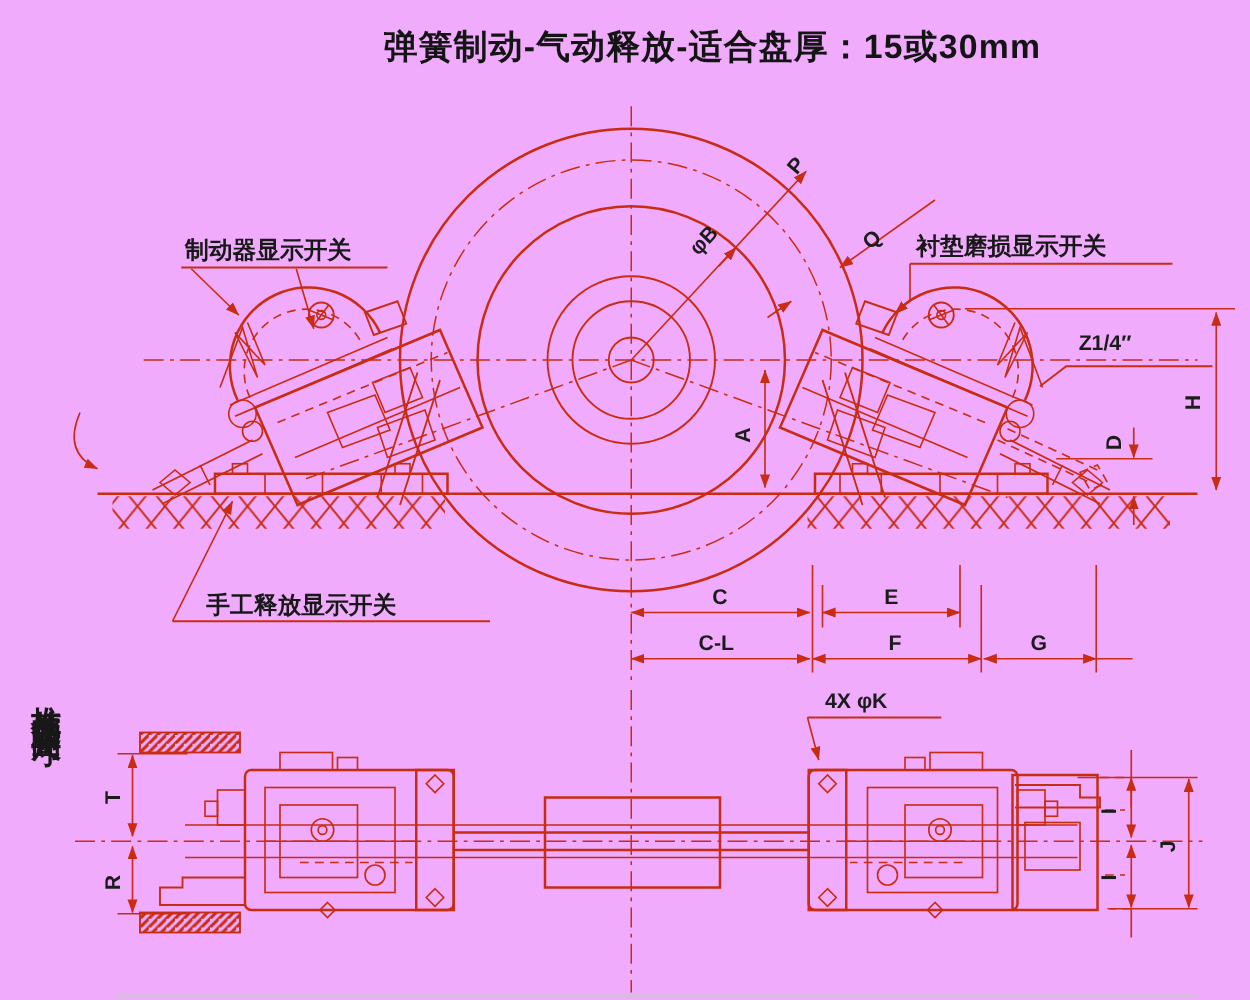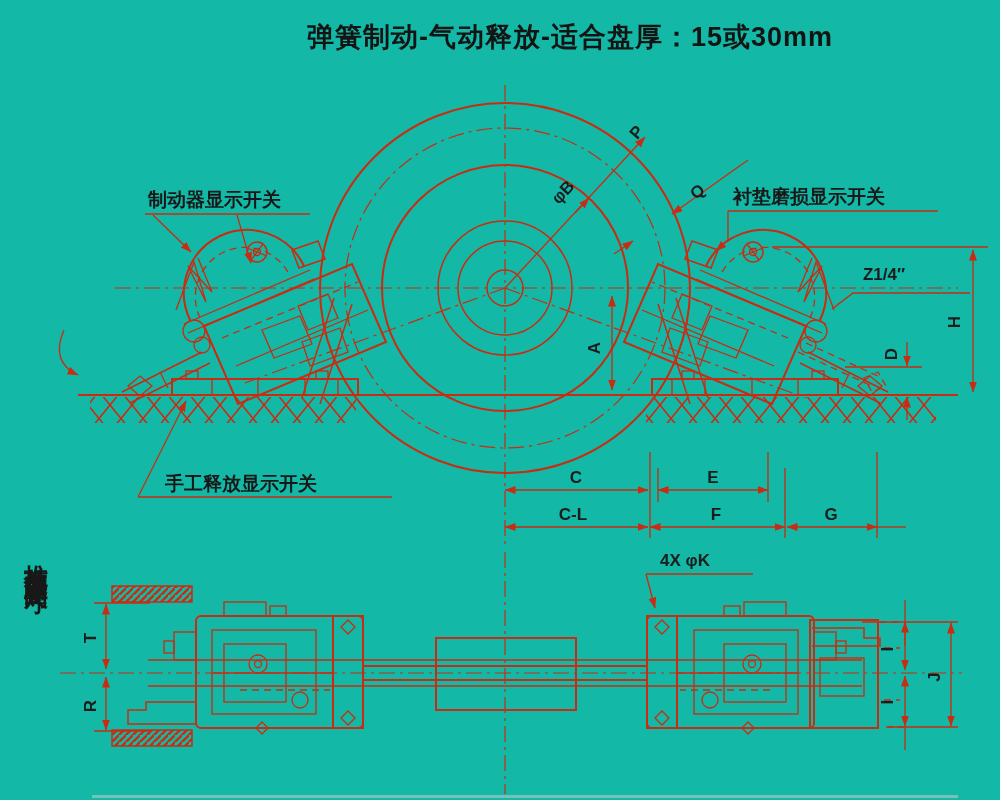--- a/index.html
+++ b/index.html
@@ -1,16 +1,16 @@
 <!DOCTYPE html>
 <html><head>
 <meta charset="utf-8">
 <style>
   html,body{margin:0;padding:0;background:#ffffff;}
-  .stage{position:relative;width:1000px;height:800px;background:#14b8a6;overflow:hidden;
+  .stage{position:relative;width:1000px;height:800px;background:#f0abfc;overflow:hidden;
          font-family:"Liberation Sans",sans-serif;}
   .stage svg{position:absolute;left:0;top:0;}
   .side-note{
     position:absolute;left:16px;top:546px;height:242px;width:40px;
     writing-mode:vertical-rl;text-orientation:upright;
     font-weight:bold;font-size:24px;letter-spacing:3px;color:#181818;
     font-family:"Liberation Sans",sans-serif;line-height:40px;
   }
   text{font-family:"Liberation Sans",sans-serif;}
   .cn{font-size:19px;font-weight:bold;fill:#181818;}

